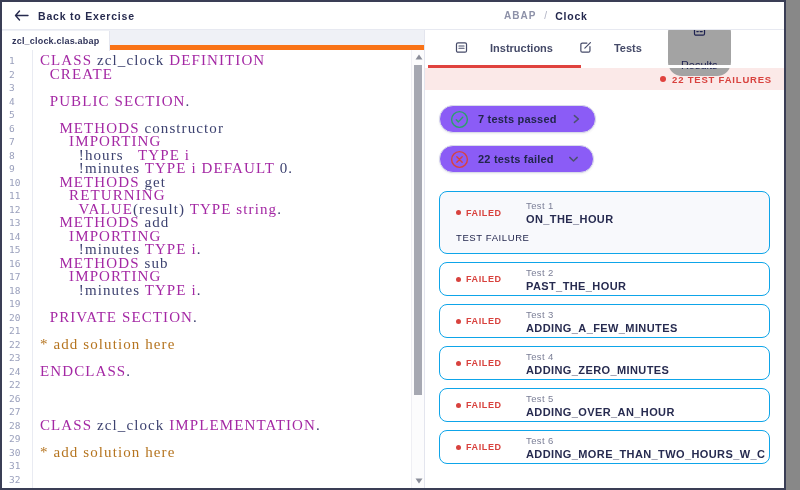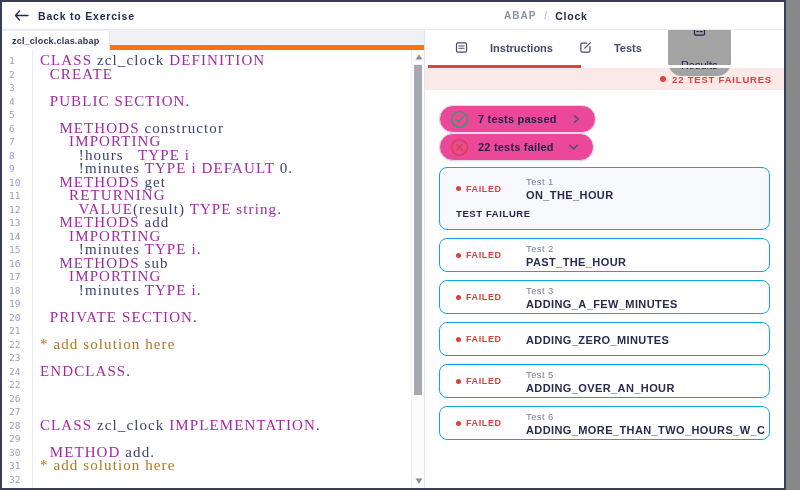--- a/index.html
+++ b/index.html
@@ -53,39 +53,39 @@
   .ptab.active { background:#a3a3a3; border-radius:14px; padding:5px 13px; color:#1d2150;
                  font-weight:400;flex-direction:column; }
   .progress { position:relative; height:3px; background:#fff; }
   .progress-fill { position:absolute; left:3px; top:0; width:153px; height:3px; background:#e0423e; }
   .banner { height:22px; background:#fbe9e8; display:flex; align-items:center;
             justify-content:flex-end; padding-right:12px; gap:6px; }
   .banner .dot { width:6px; height:6px; border-radius:50%; background:#e0423e; }
   .banner .btxt { font-size:9.5px; font-weight:700; letter-spacing:.8px; color:#d8423e; }
 
   .content { padding:15px 14px 0 14px; }
-  .sum-pill { display:inline-flex; align-items:center; gap:9px; background:#ec4899;
+  .sum-pill { display:inline-flex; align-items:center; gap:9px; background:#8b5cf6;
               border:1px solid #d9dce9; border-radius:15px; height:28px; padding:0 14px 0 10px;
-              box-shadow:0 1px 2px rgba(30,34,70,.07); cursor:pointer; margin-bottom:0; }
+              box-shadow:0 1px 2px rgba(30,34,70,.07); cursor:pointer; margin-bottom:12px; }
   .sum-pill .slbl { font-size:11px; font-weight:700; color:#22264c; letter-spacing:.2px; }
   .sum-pill .chev { display:flex; margin-left:5px; }
   .pill-row { display:block; }
 
   .tests { display:flex; flex-direction:column; gap:8px; margin-top:6px; }
   .test-card { border:1px solid #0ea5e9; border-radius:8px; background:#fff; cursor:pointer; }
   .test-card.collapsed { height:34px; display:flex; align-items:center; padding:0 16px; }
   .test-card.expanded { background:#f8f9fc; padding:8px 16px 10px 16px; }
   .test-head { display:flex; align-items:center; }
   .failed-badge { width:52px; display:flex; align-items:center; gap:5px; }
   .failed-badge .fdot { width:5px; height:5px; border-radius:50%; background:#d8423e; }
   .failed-badge .ftxt { font-size:9px; font-weight:700; letter-spacing:.6px; color:#d8423e; }
   .titles { margin-left:18px; }
   .test-num { font-size:9.5px; color:#7a7e96; letter-spacing:.4px; }
   .test-name { font-size:11px; font-weight:700; color:#272b50; letter-spacing:.4px; margin-top:2px; }
-  .failure-label { margin-top:7px; font-size:9.5px; font-weight:700; letter-spacing:.6px; color:#23274d; }
+  .failure-label { margin-top:7px; font-size:9.5px; font-weight:400; letter-spacing:.6px; color:#23274d; }
   .failure-box { margin-top:6px; background:#eef0f5; border-radius:6px; height:32px;
                  display:flex; align-items:center; padding-left:12px; }
   .failure-box code { font-family:"DejaVu Sans Mono", monospace; font-size:10px;
                       color:#4e5268; letter-spacing:.3px; }
 </style>
 </head>
 <body>
 
 <div id="app">
 
@@ -167,21 +167,20 @@
           <div class="cline"><span class="t-k">  PRIVATE SECTION</span><span class="t-n">.</span></div>
           <div class="cline">&nbsp;</div>
           <div class="cline"><span class="t-c">* add solution here</span></div>
           <div class="cline">&nbsp;</div>
           <div class="cline"><span class="t-k">ENDCLASS</span><span class="t-n">.</span></div>
           <div class="cline">&nbsp;</div>
           <div class="cline">&nbsp;</div>
           <div class="cline">&nbsp;</div>
           <div class="cline"><span class="t-k">CLASS</span><span class="t-n"> zcl_clock </span><span class="t-k">IMPLEMENTATION</span><span class="t-n">.</span></div>
           <div class="cline">&nbsp;</div>
-          <div class="cline"><span class="t-k">  METHOD</span><span class="t-n"> add.</span></div>
           <div class="cline"><span class="t-c">* add solution here</span></div>
         </div>
     </div>
     <div class="vscroll">
       <div class="scroll-arrow up">
           <svg width="8" height="6" viewBox="0 0 8 6">
             <path d="M4 0.5L7.5 5.5H0.5z" fill="#8a8d99"></path>
           </svg>
         </div>
       <div class="scroll-thumb"></div>
@@ -301,20 +300,21 @@
               </span>
             </div>
           </div>
           <div class="test-card collapsed">
             <div class="test-head">
               <span class="failed-badge">
                 <span class="fdot"></span>
                 <span class="ftxt">FAILED</span>
               </span>
               <span class="titles">
+                <div class="test-num">Test 4</div>
                 <div class="test-name">ADDING_ZERO_MINUTES</div>
               </span>
             </div>
           </div>
           <div class="test-card collapsed">
             <div class="test-head">
               <span class="failed-badge">
                 <span class="fdot"></span>
                 <span class="ftxt">FAILED</span>
               </span>

